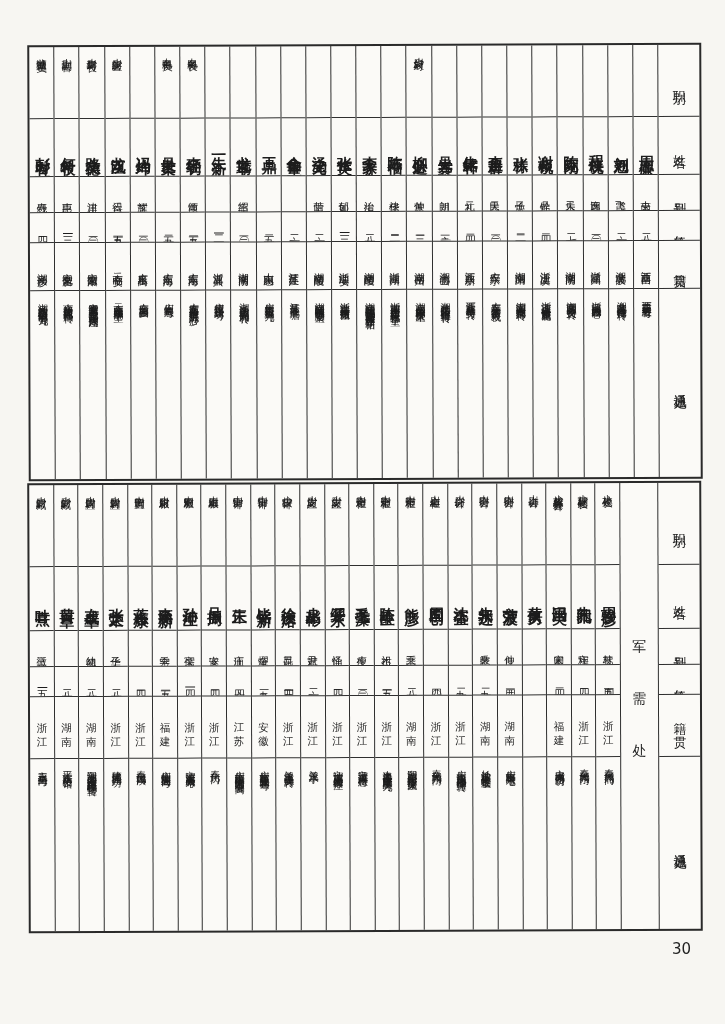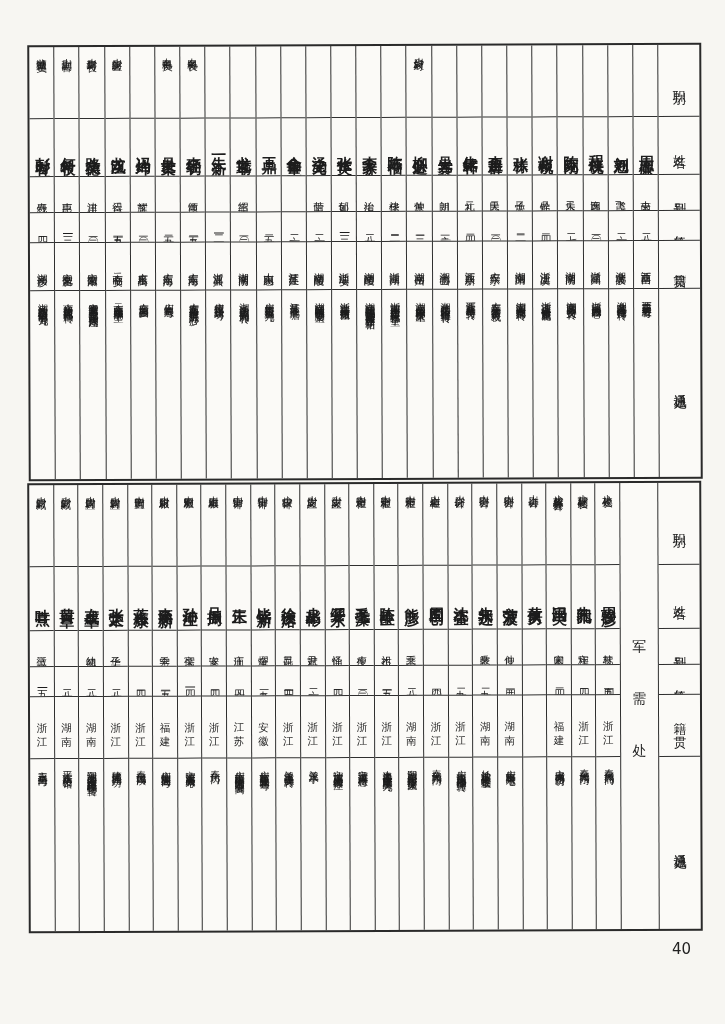--- a/index.html
+++ b/index.html
@@ -1106,13 +1106,13 @@
       </div>
       <div class="cell c-native">
         <span class="vtxt">浙江</span>
       </div>
       <div class="cell c-addr">
         <span class="vtxt">永嘉三角门三号</span>
       </div>
     </div>
   </div>
 
-<div class="page-num">40</div>
+<div class="page-num">30</div>
 
 </body></html>

